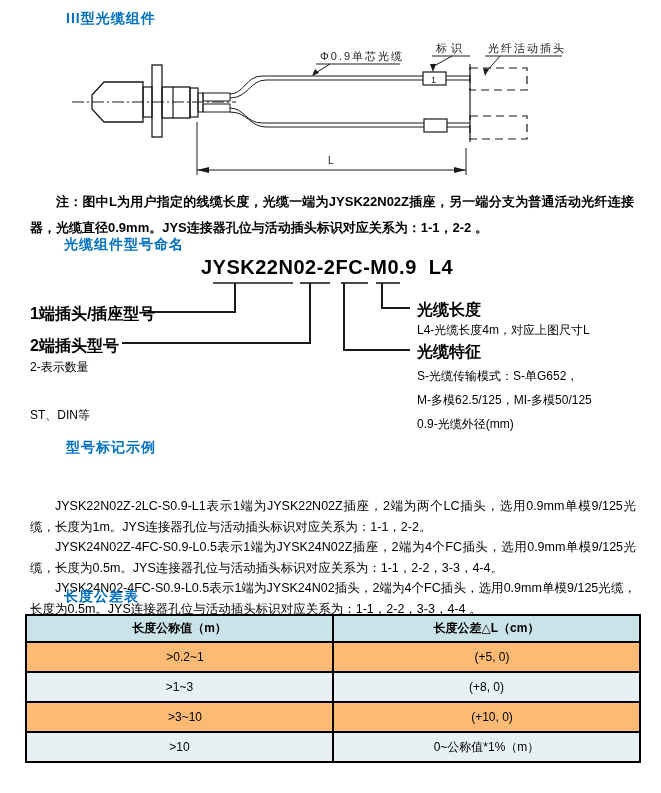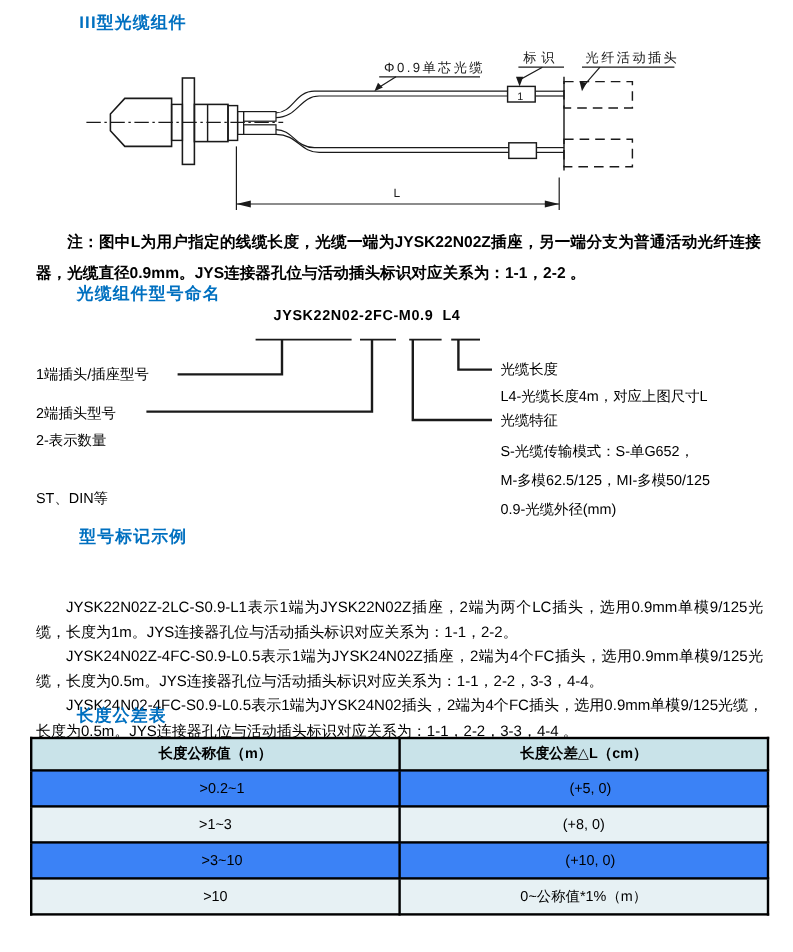--- a/index.html
+++ b/index.html
@@ -20,25 +20,25 @@
     white-space:nowrap;
     padding-left:36px;
   }
   .note{
     left:30px;top:189px;width:604px;
     font-size:13px;font-weight:bold;
     line-height:26px;text-indent:2em;
     text-align:justify;
   }
   .model-code{
-    left:228px;top:256px;
-    font-size:12px;font-weight:bold;
+    left:201px;top:256px;
+    font-size:20px;font-weight:bold;
     letter-spacing:0.5px;white-space:pre;
   }
-  .lbl-bold{font-size:12px;font-weight:normal;white-space:nowrap;}
+  .lbl-bold{font-size:16px;font-weight:bold;white-space:nowrap;}
   .lbl-sub{font-size:12px;white-space:nowrap;}
   .examples{
     left:30px;top:458px;width:606px;margin-top:38px;
   }
   .examples p{
     margin:0;font-size:12.5px;line-height:20.5px;
     text-indent:2em;text-align:justify;
   }
   table.tol{
     position:absolute;left:25px;top:614px;
@@ -46,21 +46,21 @@
     table-layout:fixed;
   }
   table.tol th,table.tol td{
     border:2px solid #000;
     text-align:center;vertical-align:middle;
     font-size:12px;
   }
   table.tol th{height:23px;font-weight:bold;background:#c9e3e9;}
   table.tol td{height:26px;}
   table.tol tr.odd td{background:#e7f1f4;}
-  table.tol tr.even td{background:#3b82f6;padding-left:12px;}
+  table.tol tr.even td{background:#fdba74;padding-left:12px;}
   svg{overflow:visible;}
   svg line,svg path,svg rect,svg polyline,svg polygon.open{
     stroke:#1a1a1a;fill:none;
   }
   svg text{fill:#1a1a1a;}
 </style>
 </head>
 <body>
 
 <div class="page">

